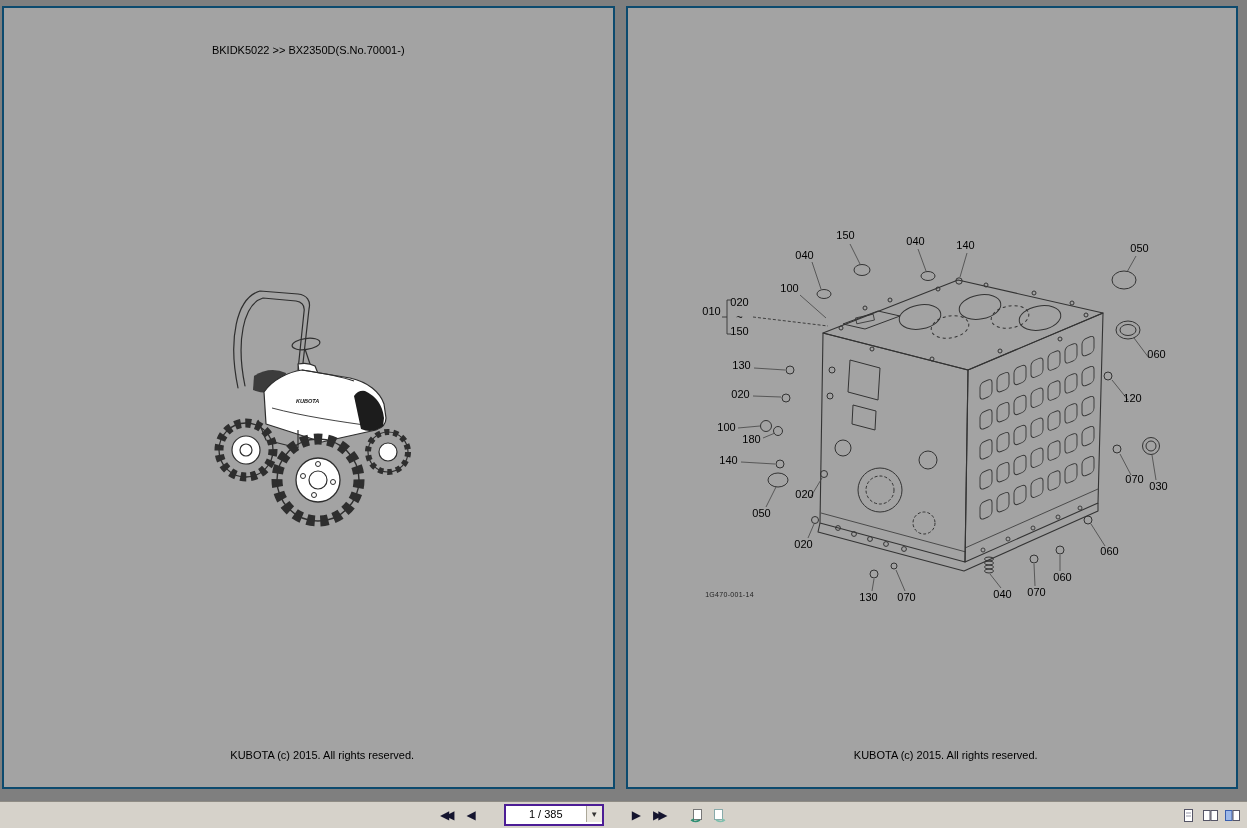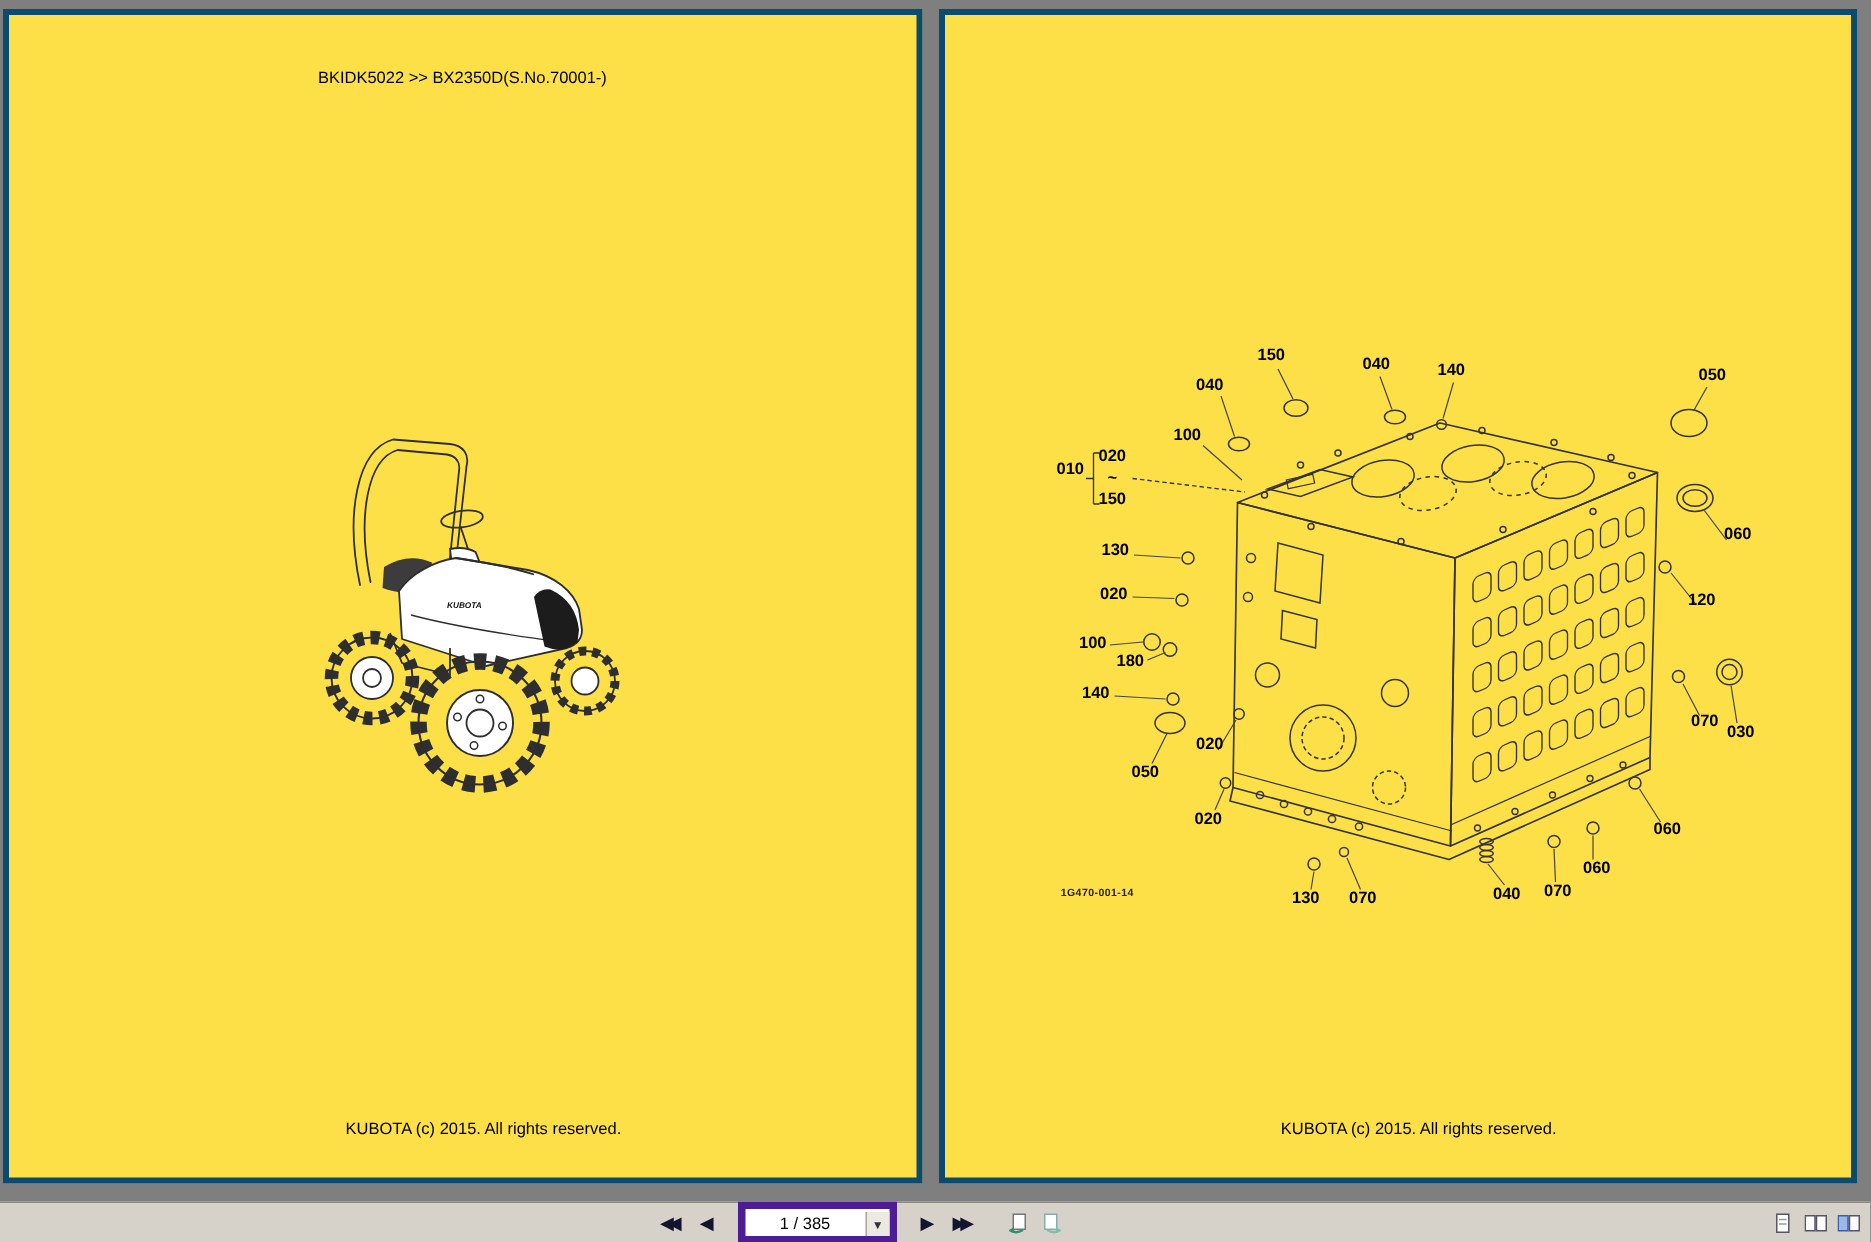--- a/index.html
+++ b/index.html
@@ -1,36 +1,36 @@
 <!DOCTYPE html>
 <html><head>
 <meta charset="utf-8">
 <style>
   html,body{margin:0;padding:0;width:1247px;height:828px;overflow:hidden;
     font-family:"Liberation Sans",sans-serif;background:#7f7f7f;}
   .viewer{width:100%;height:100%;display:flex;flex-direction:column;}
   .pages-area{flex:1;display:flex;gap:11px;padding:6px 9px 12px 2px;min-height:0;}
-  .page{flex:1;background:#fde047;border:4px solid #0c4a6e;position:relative;overflow:hidden;}
+  .page{flex:1;background:#a3a3a3;border:2px solid #0c4a6e;position:relative;overflow:hidden;}
   .page-header{position:absolute;top:36px;left:0;right:0;text-align:center;
     font-size:11px;color:#000;white-space:pre;}
   .page-footer{position:absolute;bottom:26px;left:0;right:0;text-align:center;
     font-size:11px;color:#000;padding-left:28px;}
-  .diagram{position:absolute;left:0;top:0;width:608px;height:784px;font-weight:bold;}
+  .diagram{position:absolute;left:0;top:0;width:608px;height:784px;}
   .diagram svg{position:absolute;left:0;top:0;}
   .callout{position:absolute;transform:translate(-50%,-50%);font-size:11px;color:#000;}
   .figref{position:absolute;transform:translate(-50%,-50%);font-size:7px;color:#222;letter-spacing:.3px;}
   
   .toolbar{height:26px;background:#d6d2ca;border-top:1px solid #8f8c85;position:relative;}
   .tb-center{position:absolute;left:436px;top:0;height:100%;display:flex;align-items:center;gap:4px;}
   .tb-right{position:absolute;right:6px;top:0;height:100%;display:flex;align-items:center;gap:5px;}
   .nav-btn{background:transparent;border:1px solid transparent;padding:1px 3px;cursor:pointer;
     color:#14142e;font-size:12px;line-height:1;height:20px;display:flex;align-items:center;}
   .dbl{letter-spacing:-4px;padding-right:4px;}
-  .page-box{display:flex;align-items:flex-end;width:96px;height:18px;background:#fff;
-    border:5px solid #4c1d95;margin:0 8px;}
+  .page-box{display:flex;align-items:flex-start;width:96px;height:18px;background:#fff;
+    border:2px solid #4c1d95;margin:0 20px;}
   .page-box input{flex:1;border:none;outline:none;font-size:11px;height:14px;width:70px;
     text-align:center;font-family:"Liberation Sans",sans-serif;background:transparent;}
   .dd-btn{width:15px;height:16px;background:#ece9e2;border-left:1px solid #aca899;
     font-size:8px;display:flex;align-items:center;justify-content:center;color:#333;cursor:pointer;}
   .mini-icon{width:17px;height:17px;display:flex;align-items:center;justify-content:center;
     background:transparent;border:1px solid transparent;padding:0;cursor:pointer;}
   .tb-sep{width:10px;}
 </style>
 </head>
 <body>

